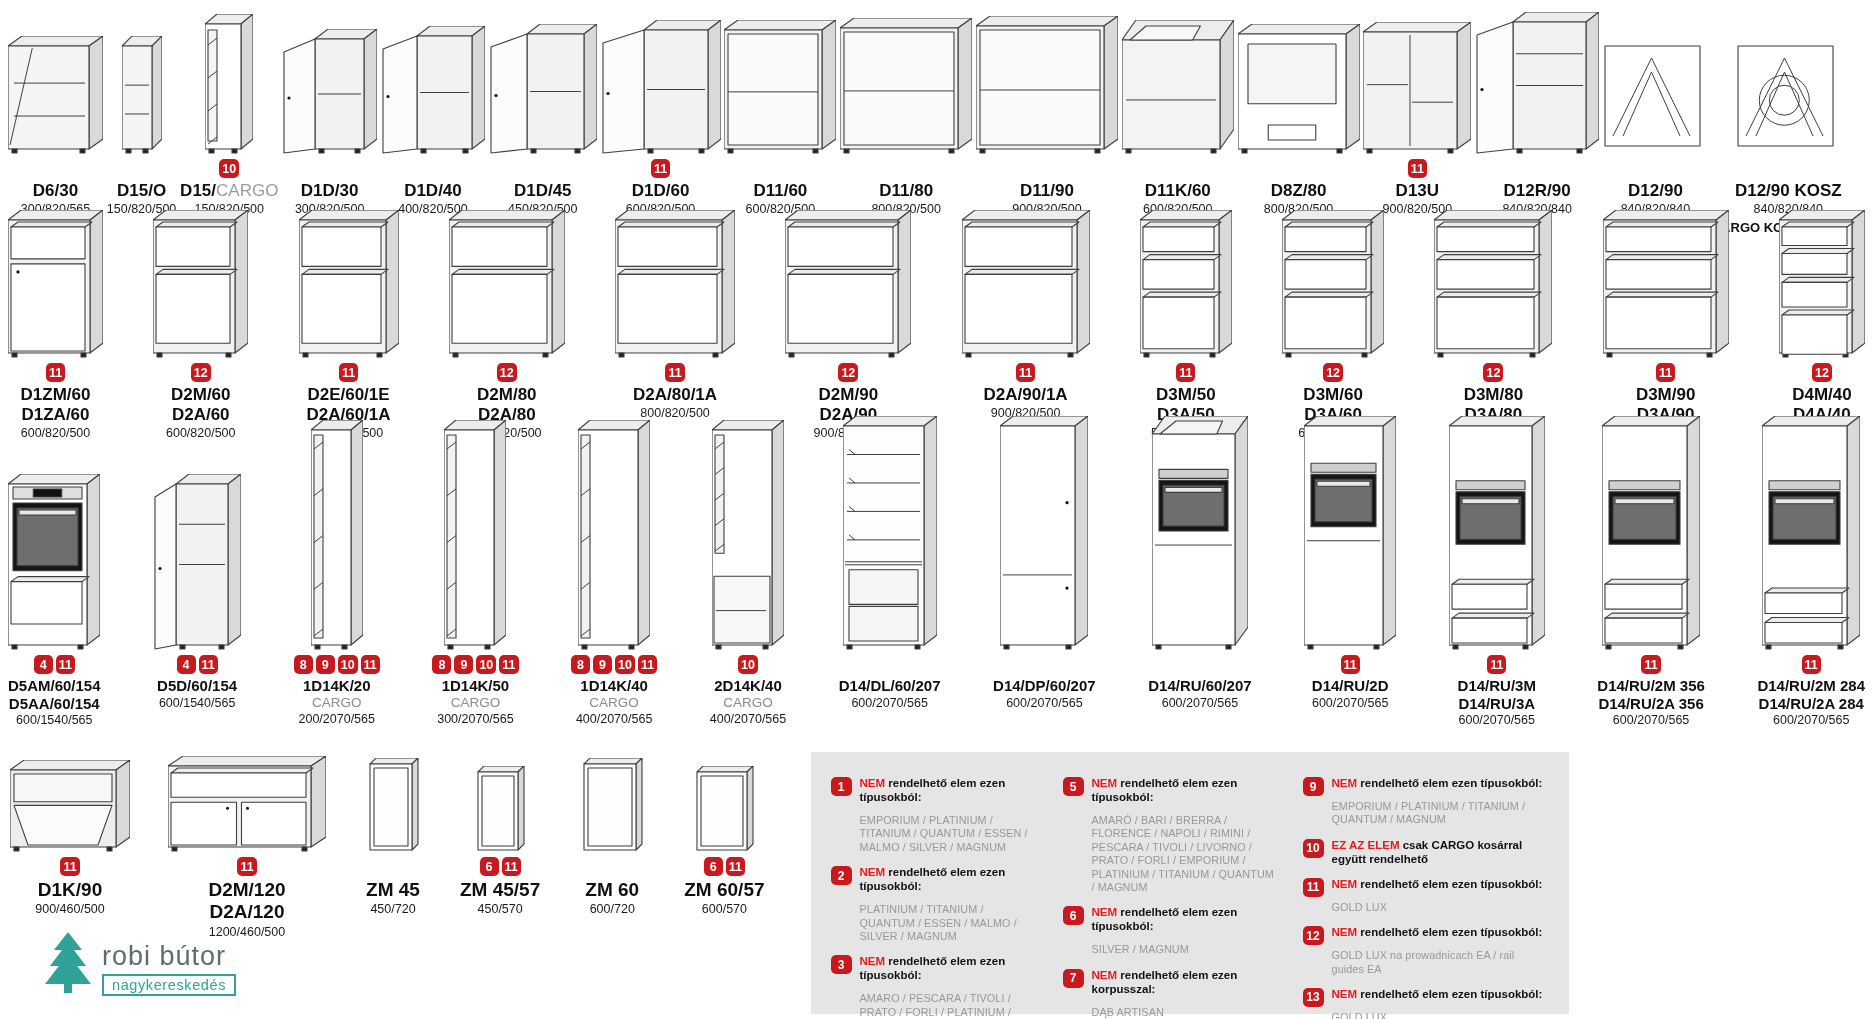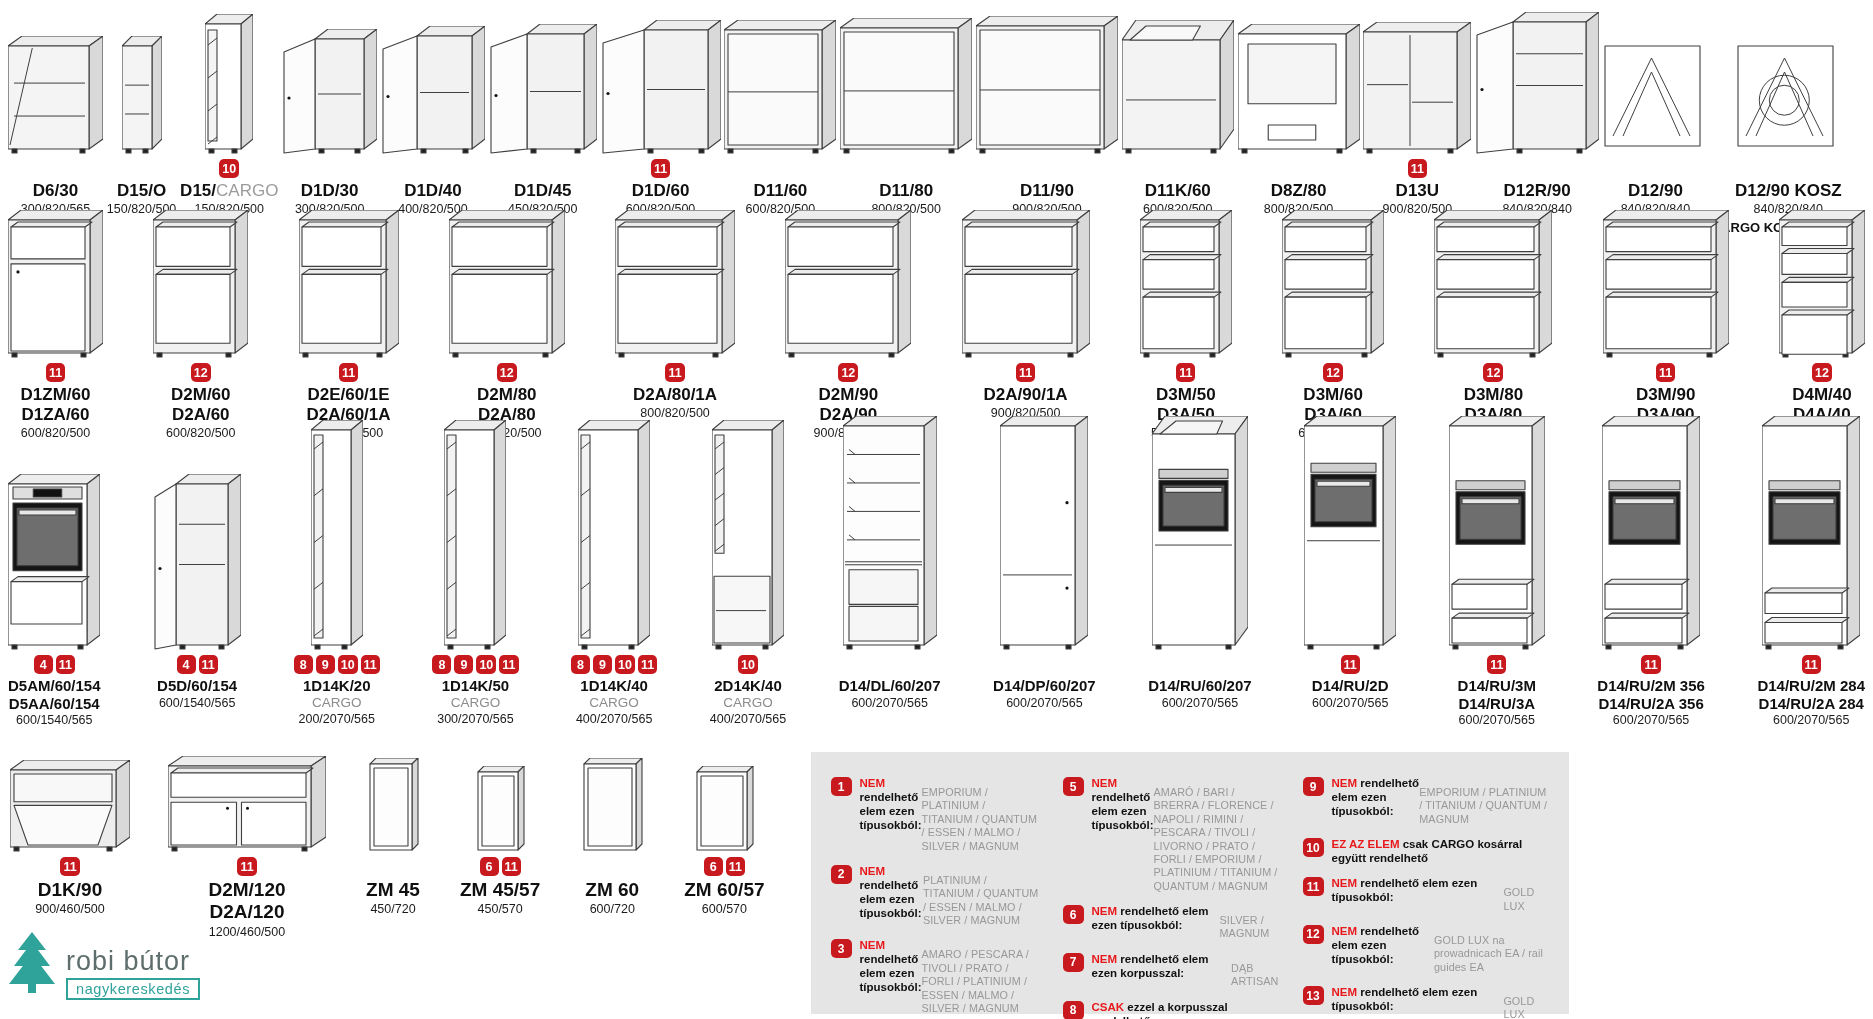--- a/index.html
+++ b/index.html
@@ -26,25 +26,25 @@
   .cab-sub{color:#8c8c8c;font-size:13.5px;line-height:1.2;}
   .cab-dims{font-size:12.5px;color:#1b1b1b;margin-top:1px;line-height:1.2;}
   .cab-note{font-weight:700;font-size:13px;color:#101010;margin-top:3px;white-space:nowrap;}
   .legend{width:758px;height:262px;background:#e5e5e5;box-sizing:border-box;padding:24px 12px 10px 20px;
           display:flex;gap:24px;flex:0 0 auto;}
   .lcol{display:flex;flex-direction:column;gap:11px;}
   .lcol1{width:208px;} .lcol2{width:216px;} .lcol3{width:246px;}
   .litem{display:flex;gap:8px;align-items:flex-start;}
   .lbadge{flex:0 0 auto;min-width:21px;height:19px;background:#c8191e;border-radius:5px;color:#fff;font-weight:700;
           font-size:12px;display:flex;align-items:center;justify-content:center;padding:0 3px;box-sizing:border-box;margin-top:1px;}
-  .ltext{display:flex;}
+  .ltext{display:flex;flex-direction:column;}
   .lhead{font-weight:700;font-size:11.5px;color:#101010;line-height:1.22;}
   .lead-red{color:#e8191c;}
   .lbody{color:#989898;font-size:10.8px;line-height:1.24;letter-spacing:.1px;margin-top:10px;}
-  .logo{position:absolute;left:8px;top:930px;display:flex;align-items:flex-end;gap:10px;}
+  .logo{position:absolute;left:44px;top:930px;display:flex;align-items:center;gap:10px;}
   .logo-text{display:flex;flex-direction:column;margin-top:8px;}
   .logo-name{font-size:27px;color:#5d6e6c;letter-spacing:1px;line-height:1.05;}
   .logo-sub{font-size:14.5px;color:#2fa39a;border:2px solid #2fa39a;padding:1px 8px;margin-top:3px;letter-spacing:.6px;align-self:flex-start;}
 </style>
 </head>
 <body>
 
 <div class="canvas">
   <div class="cab-row" id="row1">
       <div class="cab">

